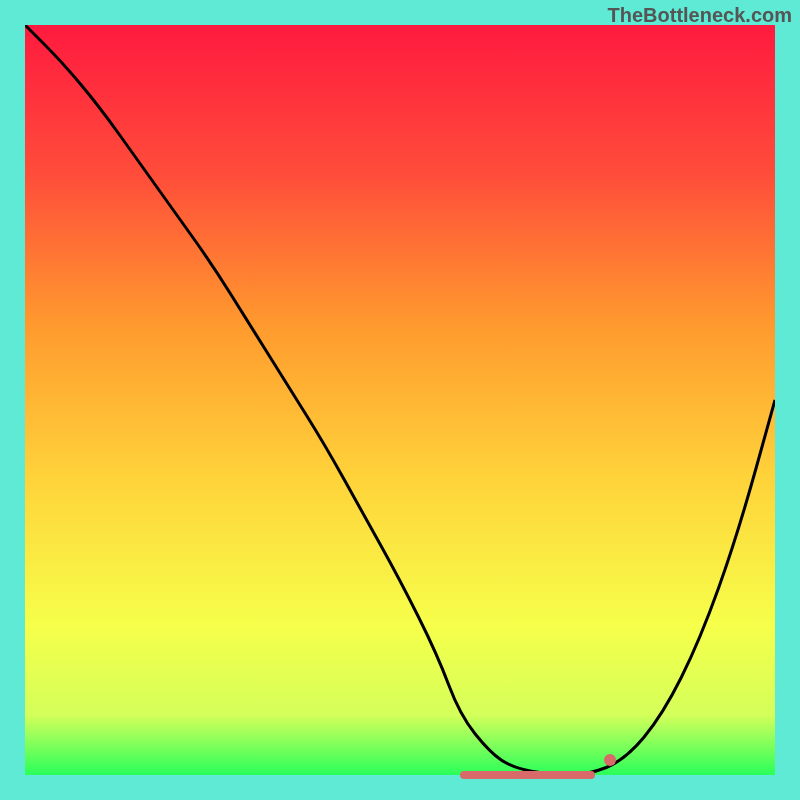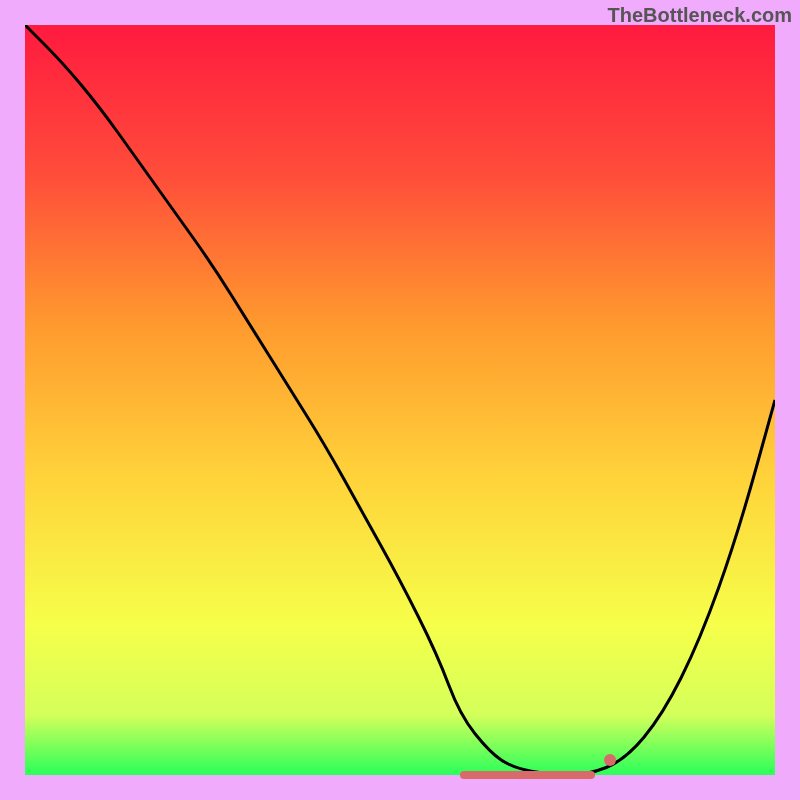--- a/index.html
+++ b/index.html
@@ -1,17 +1,17 @@
 <!DOCTYPE html>
 <html><head>
 <meta charset="utf-8">
 <style>
   * { margin: 0; padding: 0; box-sizing: border-box; }
   body { width: 800px; height: 800px; overflow: hidden; position: relative; font-family: Arial, sans-serif; }
-  .chart-container { width: 800px; height: 800px; position: relative; background: #f0abfc; }
+  .chart-container { width: 800px; height: 800px; position: relative; background: #5eead4; }
   .plot-area { position: absolute; left: 25px; top: 25px; width: 750px; height: 750px; }
   .gradient-bg { width: 100%; height: 100%; position: absolute; }
   .curve-svg { position: absolute; left: 0; top: 0; width: 100%; height: 100%; }
   .watermark { position: absolute; top: 4px; right: 8px; font-size: 20px; font-weight: bold; color: #555; z-index: 10; }
   .marker { position: absolute; width: 12px; height: 12px; border-radius: 50%; background: #d96a6a; transform: translate(-50%, -50%); }
   .marker-band { position: absolute; height: 8px; background: #d96a6a; border-radius: 4px; }
 </style>
 </head>
 <body>
 

